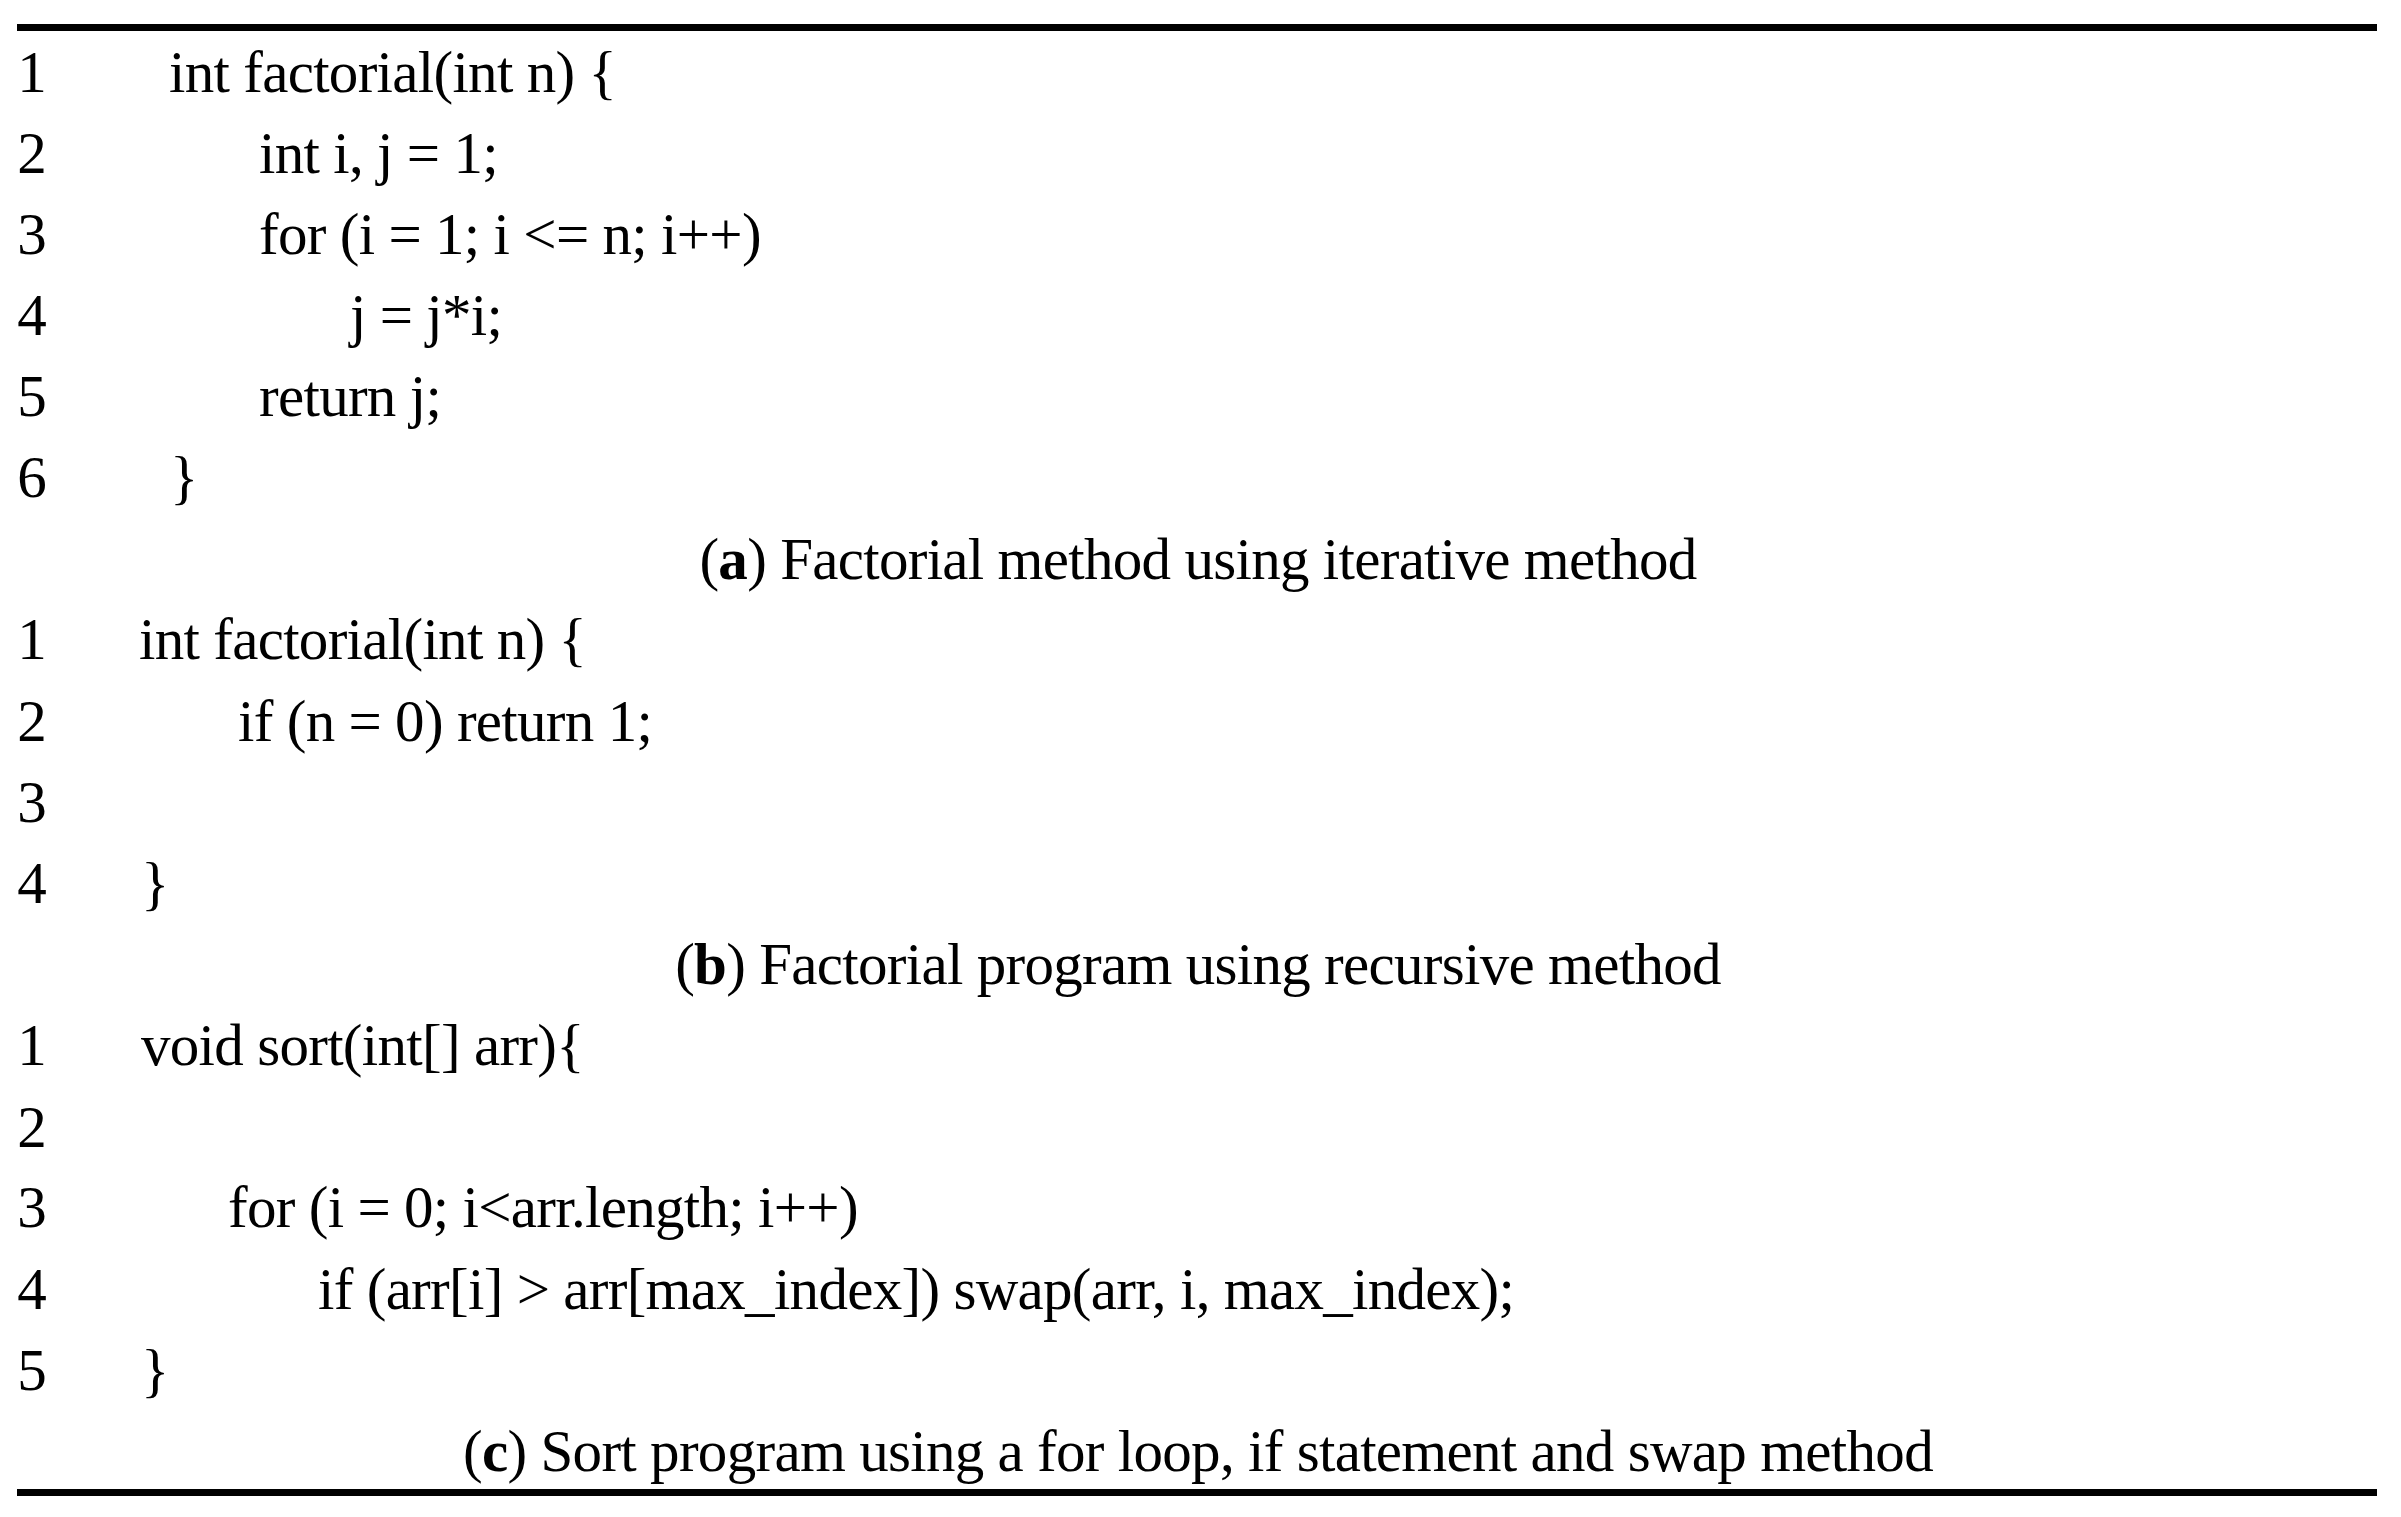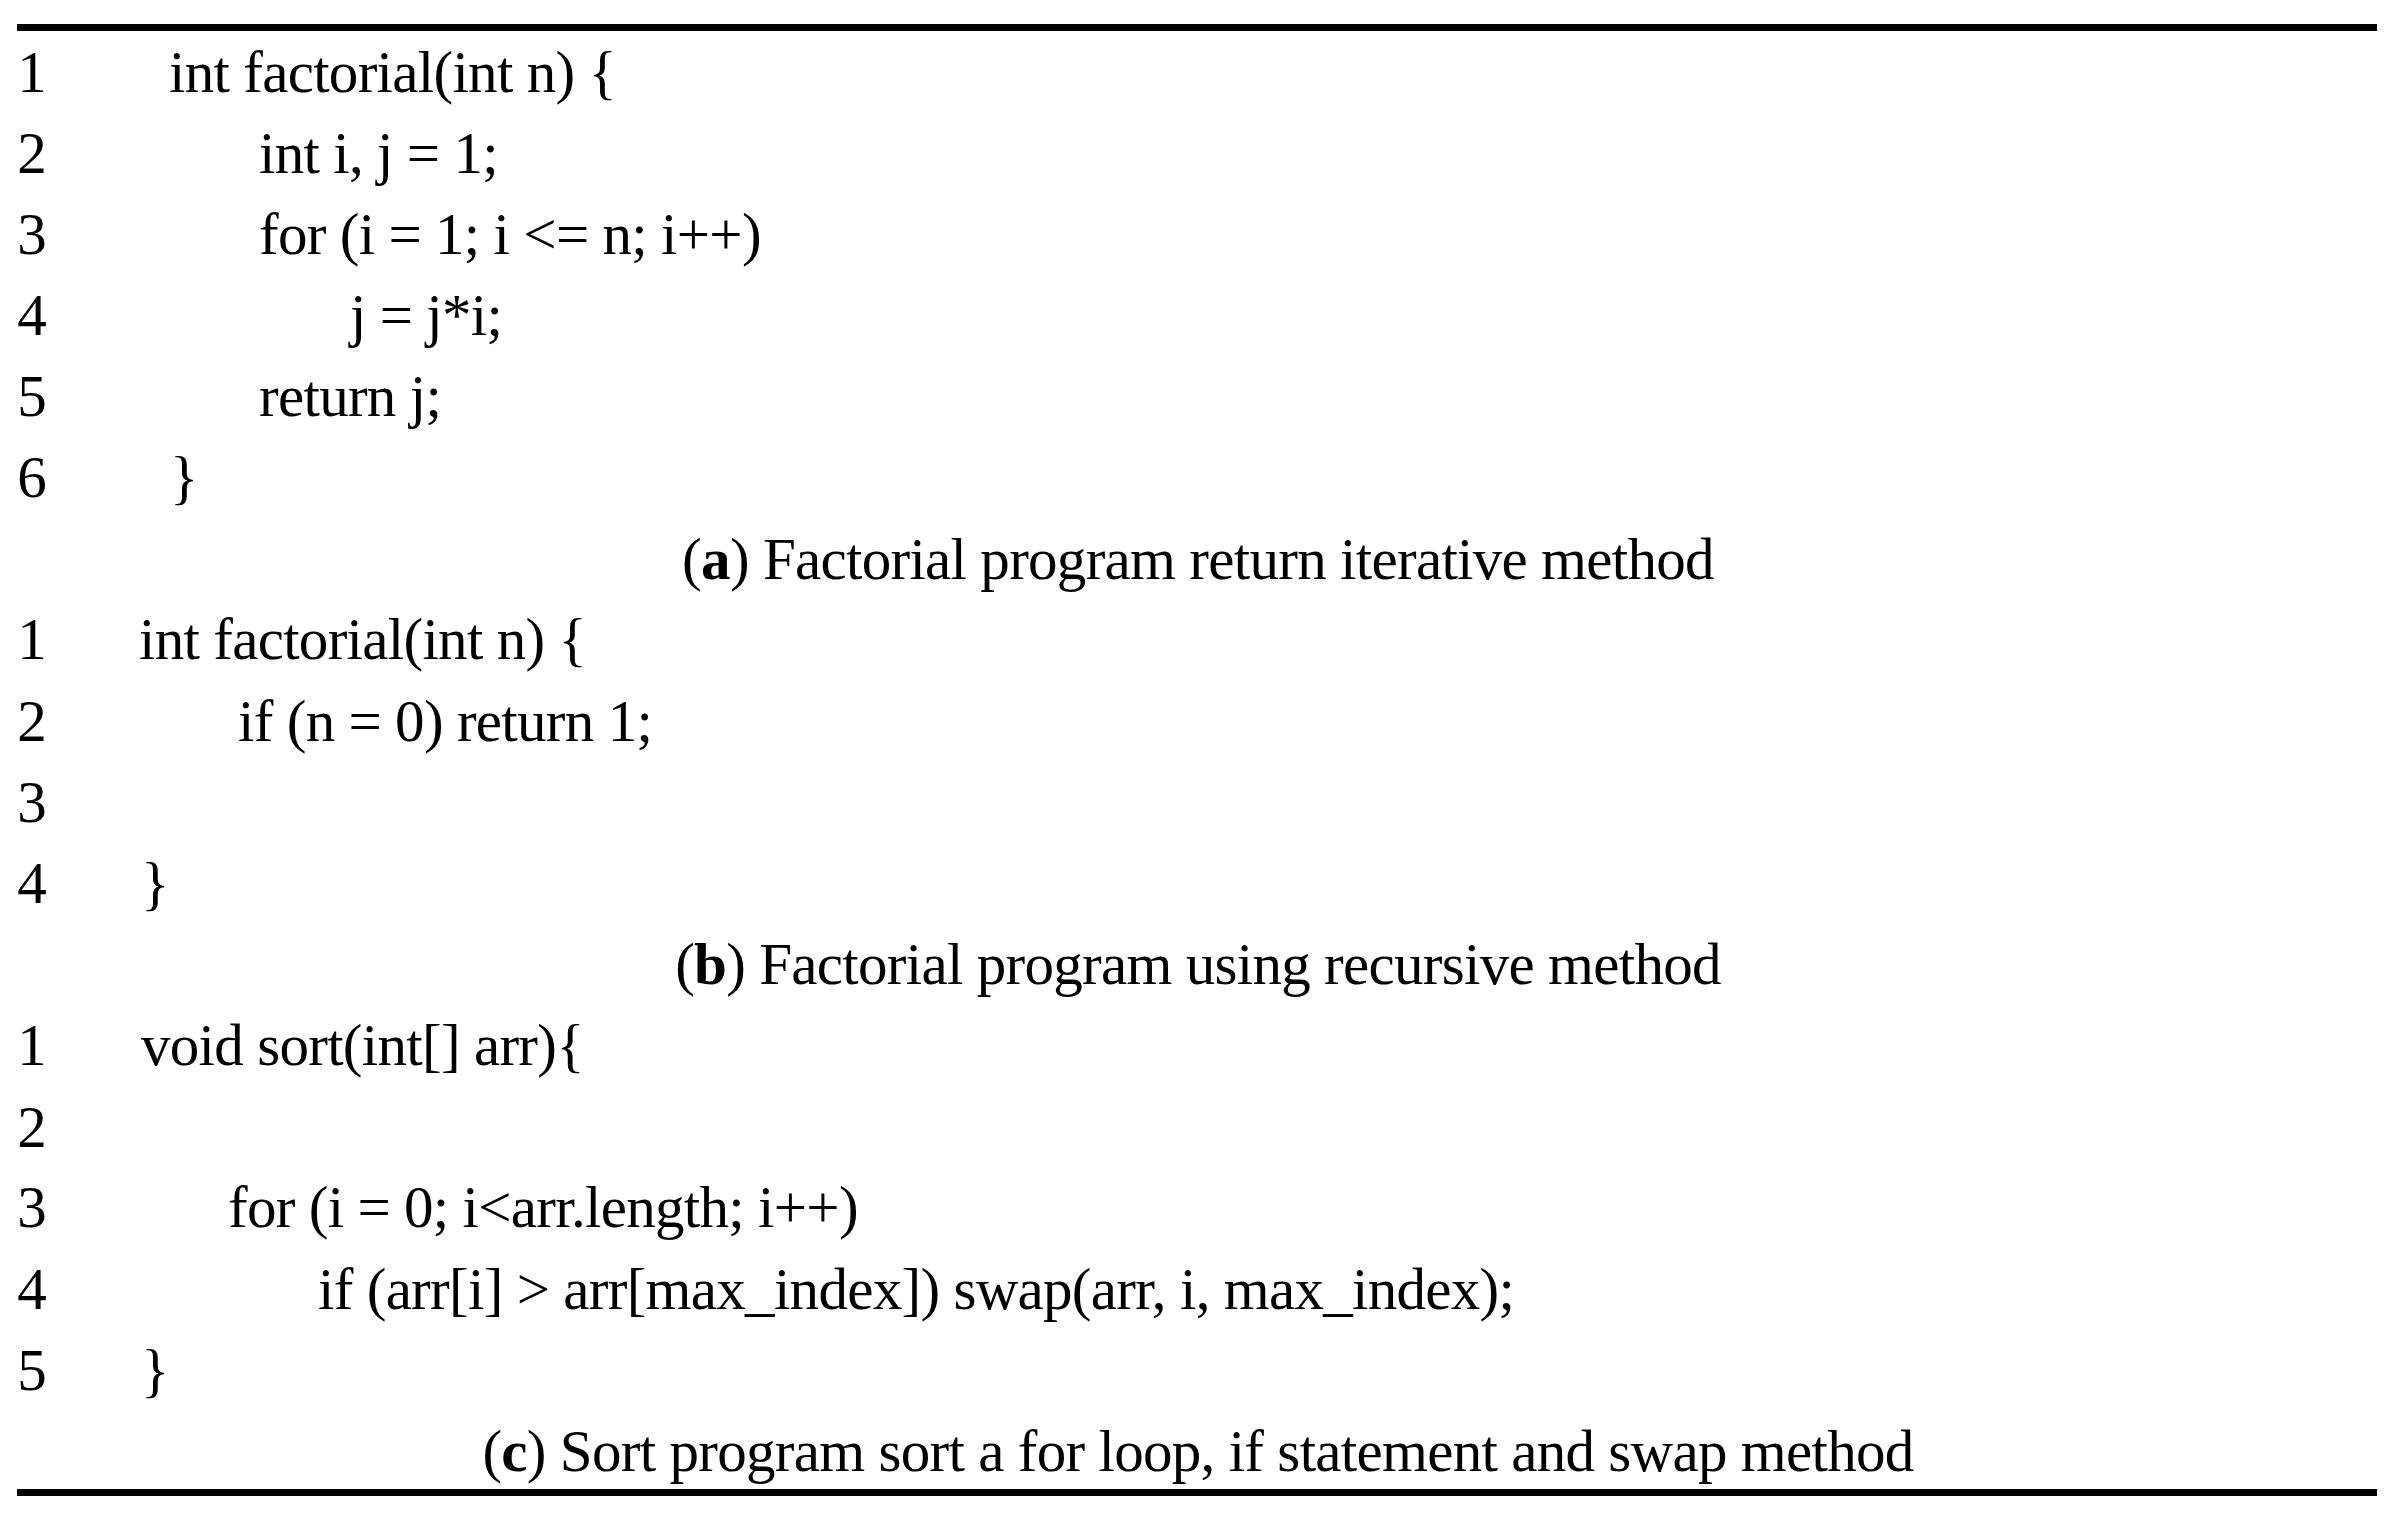--- a/index.html
+++ b/index.html
@@ -77,21 +77,21 @@
       <span class="code" style="left:350px;">j = j*i;</span>
     </div>
     <div class="line" style="top:367px;width:2401px;">
       <span class="ln">5</span>
       <span class="code" style="left:259px;">return j;</span>
     </div>
     <div class="line" style="top:448px;width:2401px;">
       <span class="ln">6</span>
       <span class="code" style="left:170px;">}</span>
     </div>
-    <div class="caption" style="top:530px;"><span>(</span><b>a</b><span>)</span><span> Factorial program return iterative method</span></div>
+    <div class="caption" style="top:530px;"><span>(</span><b>a</b><span>)</span><span> Factorial method using iterative method</span></div>
   </div>
 
   <div>
     <div class="line" style="top:610px;width:2401px;">
       <span class="ln">1</span>
       <span class="code" style="left:139px;">int factorial(int n) {</span>
     </div>
     <div class="line" style="top:692px;width:2401px;">
       <span class="ln">2</span>
       <span class="code" style="left:230px;margin-left:8px;">if (n = 0) return 1;</span>
@@ -119,19 +119,19 @@
       <span class="code" style="left:228px;">for (i = 0; i&lt;arr.length; i++)</span>
     </div>
     <div class="line" style="top:1260px;width:2401px;">
       <span class="ln">4</span>
       <span class="code" style="left:318px;">if (arr[i] &gt; arr[max_index]) swap(arr, i, max_index);</span>
     </div>
     <div class="line" style="top:1341px;width:2401px;">
       <span class="ln">5</span>
       <span class="code" style="left:141px;">}</span>
     </div>
-    <div class="caption" style="top:1422px;"><span>(</span><b>c</b><span>)</span><span> Sort program sort a for loop, if statement and swap method</span></div>
+    <div class="caption" style="top:1422px;"><span>(</span><b>c</b><span>)</span><span> Sort program using a for loop, if statement and swap method</span></div>
   </div>
 
   <div class="rule" style="top:1489px;height:6.5px;"></div>
 
 </div>
 
 
 </body></html>

